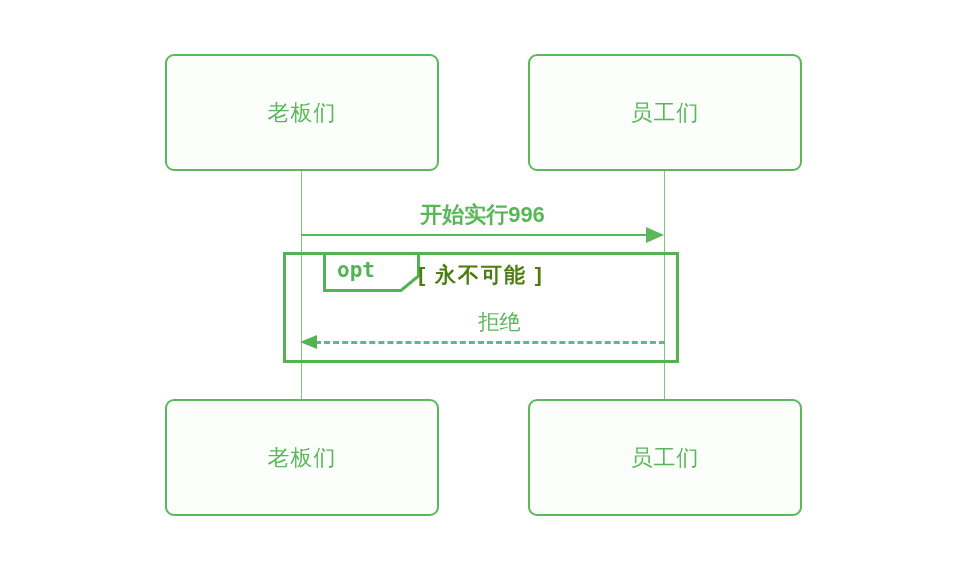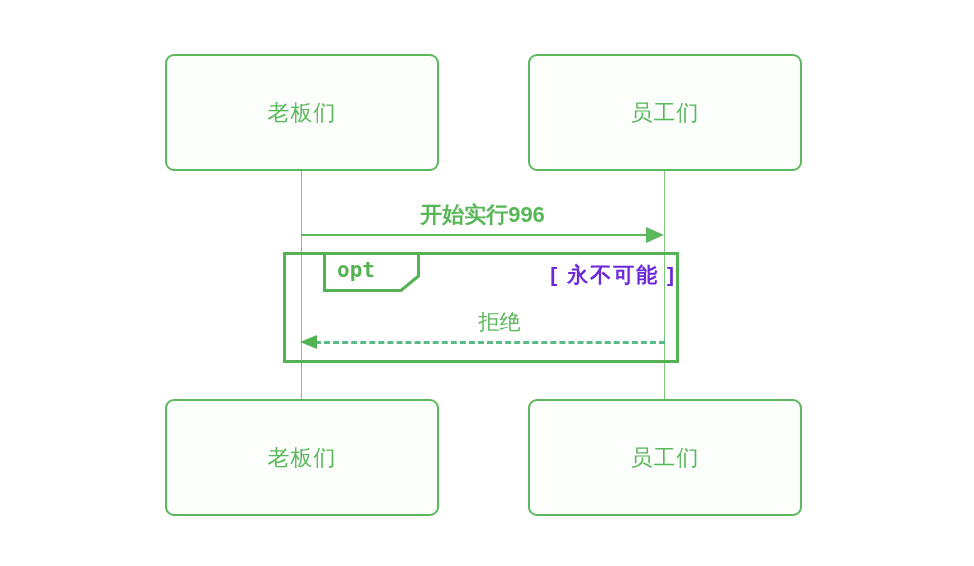--- a/index.html
+++ b/index.html
@@ -112,22 +112,22 @@
     font-family: "DejaVu Sans Mono", monospace;
     font-weight: 700;
     font-size: 21px;
     color: #53b353;
   }
   .opt-condition {
     position: absolute;
     left: 0;
     top: 6px;
     width: 100%;
-    text-align: right;
-    color: #6d28d9;
+    text-align: center;
+    color: #4d7c0f;
     font-size: 21px;
     font-weight: 700;
     letter-spacing: 2px;
     z-index: 6;
   }
 
   
   .msg2-label {
     position: absolute;
     left: 318px;

